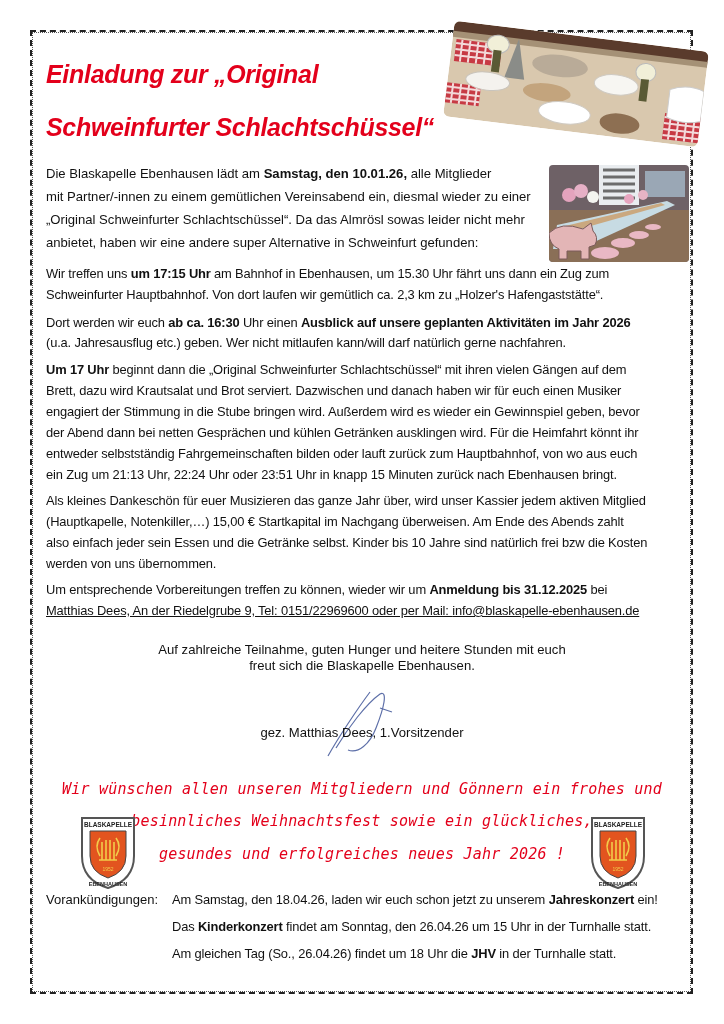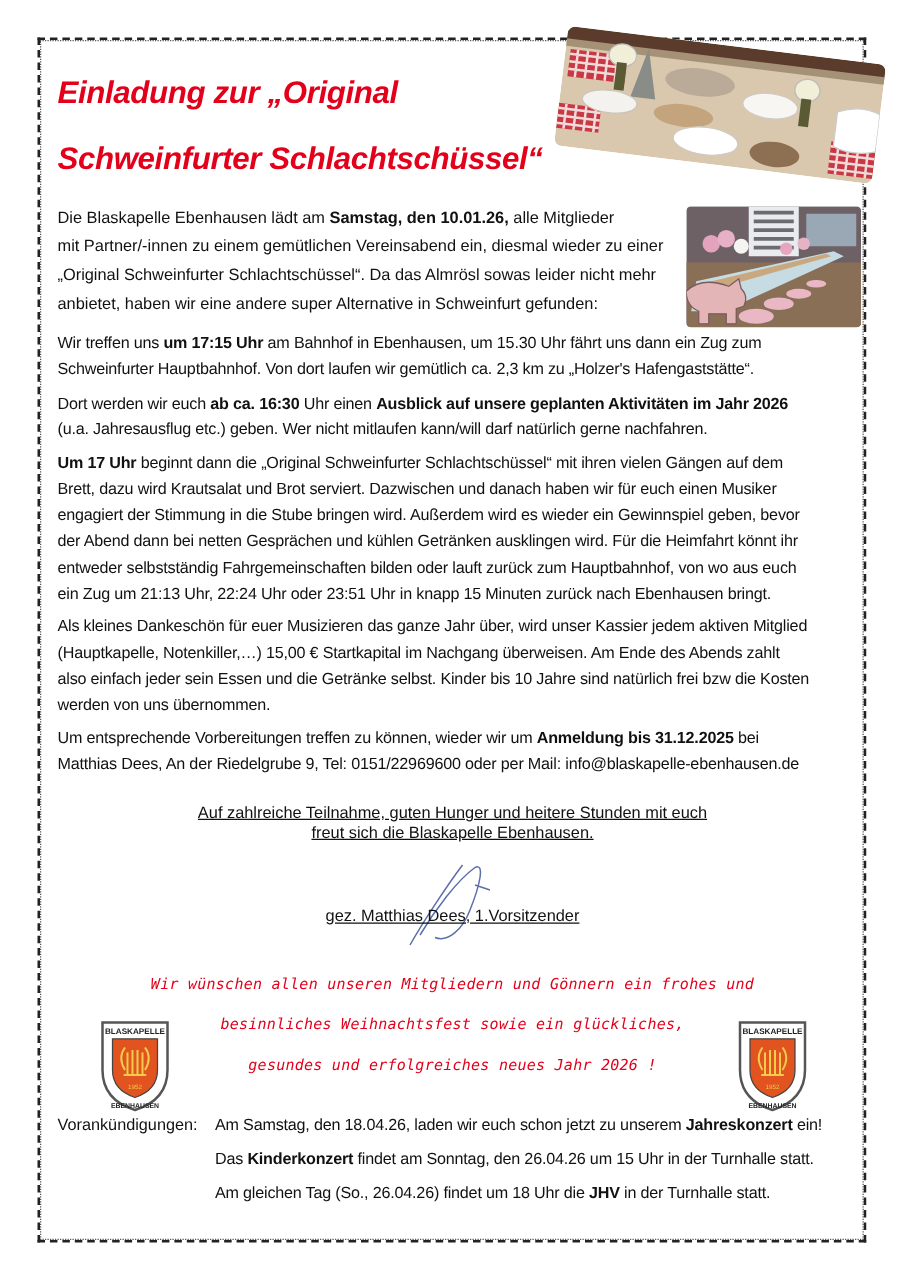--- a/index.html
+++ b/index.html
@@ -24,26 +24,26 @@
     }
     .photo2 {
       position: absolute; left: 549px; top: 165px; width: 140px; height: 97px;
       border-radius: 4px; overflow: hidden;
     }
 
     .p { position: absolute; left: 46px; font-size: 13.1px; line-height: 23px; white-space: nowrap; }
     .tight { line-height: 20.5px; font-size: 12.9px; letter-spacing: -0.15px; }
     b { font-weight: bold; }
 
-    .center { position: absolute; left: 0; width: 724px; text-align: center; font-size: 13.1px; white-space: nowrap; text-decoration: underline; }
+    .center { position: absolute; left: 0; width: 724px; text-align: center; font-size: 13.1px; white-space: nowrap; }
     .sig { position: absolute; left: 318px; top: 688px; }
 
     .wish {
       position: absolute; left: 0; width: 724px; text-align: center;
-      color: #e3001b; font-family: "DejaVu Sans Mono", monospace; font-size: 12px;
+      color: #e3001b; font-family: "DejaVu Sans Mono", monospace; font-size: 15px;
       letter-spacing: 0.2px; white-space: nowrap; font-style: italic;
     }
     .crest { position: absolute; top: 816px; width: 56px; height: 74px; }
     #crest-left { left: 80px; }
     #crest-right { left: 590px; }
 
     .ank-label { position: absolute; left: 46px; top: 892px; font-size: 13px; white-space: nowrap; }
     .ank { position: absolute; left: 172px; font-size: 12.9px; white-space: nowrap; letter-spacing: -0.15px; }
   </style>
 </head>
@@ -139,21 +139,21 @@
 <div class="p tight" style="top:465px;">ein Zug um 21:13 Uhr, 22:24 Uhr oder 23:51 Uhr in knapp 15 Minuten zurück nach Ebenhausen bringt.</div>
 
 <div class="p tight" style="top:491px;">Als kleines Dankeschön für euer Musizieren das ganze Jahr über, wird unser Kassier jedem aktiven Mitglied</div>
 <div class="p tight" style="top:512px;">(Hauptkapelle, Notenkiller,…) 15,00 € Startkapital im Nachgang überweisen. Am Ende des Abends zahlt</div>
 <div class="p tight" style="top:533px;">also einfach jeder sein Essen und die Getränke selbst. Kinder bis 10 Jahre sind natürlich frei bzw die Kosten</div>
 <div class="p tight" style="top:554px;">werden von uns übernommen.</div>
 
 <div class="p tight" style="top:580px;">
   <span>Um entsprechende Vorbereitungen treffen zu können, wieder wir um </span><b>Anmeldung bis 31.12.2025</b><span> bei</span>
 </div>
-<div class="p tight" style="top:601px;">
+<div class="p tight" style="top:601px;text-decoration:underline;">
   <span>Matthias Dees, An der Riedelgrube 9, Tel: 0151/22969600 oder per Mail: </span><span>info@blaskapelle-ebenhausen.de</span>
 </div>
 
 <div class="center" style="top:642px;">Auf zahlreiche Teilnahme, guten Hunger und heitere Stunden mit euch</div>
 <div class="center" style="top:658px;">freut sich die Blaskapelle Ebenhausen.</div>
 <svg class="sig" width="90" height="70" viewBox="0 0 90 70">
   <path d="M10 68 C 20 50, 40 20, 52 4 M 18 60 C 30 40, 48 16, 62 6 C 70 2, 66 20, 58 40 C 52 56, 40 66, 30 62 M 62 20 L 74 24" fill="none" stroke="#5d6fa8" stroke-width="1.2"></path>
 </svg>
 <div class="center" style="top:725px; left:0; width:724px;">gez.   Matthias Dees, 1.Vorsitzender</div>
 

